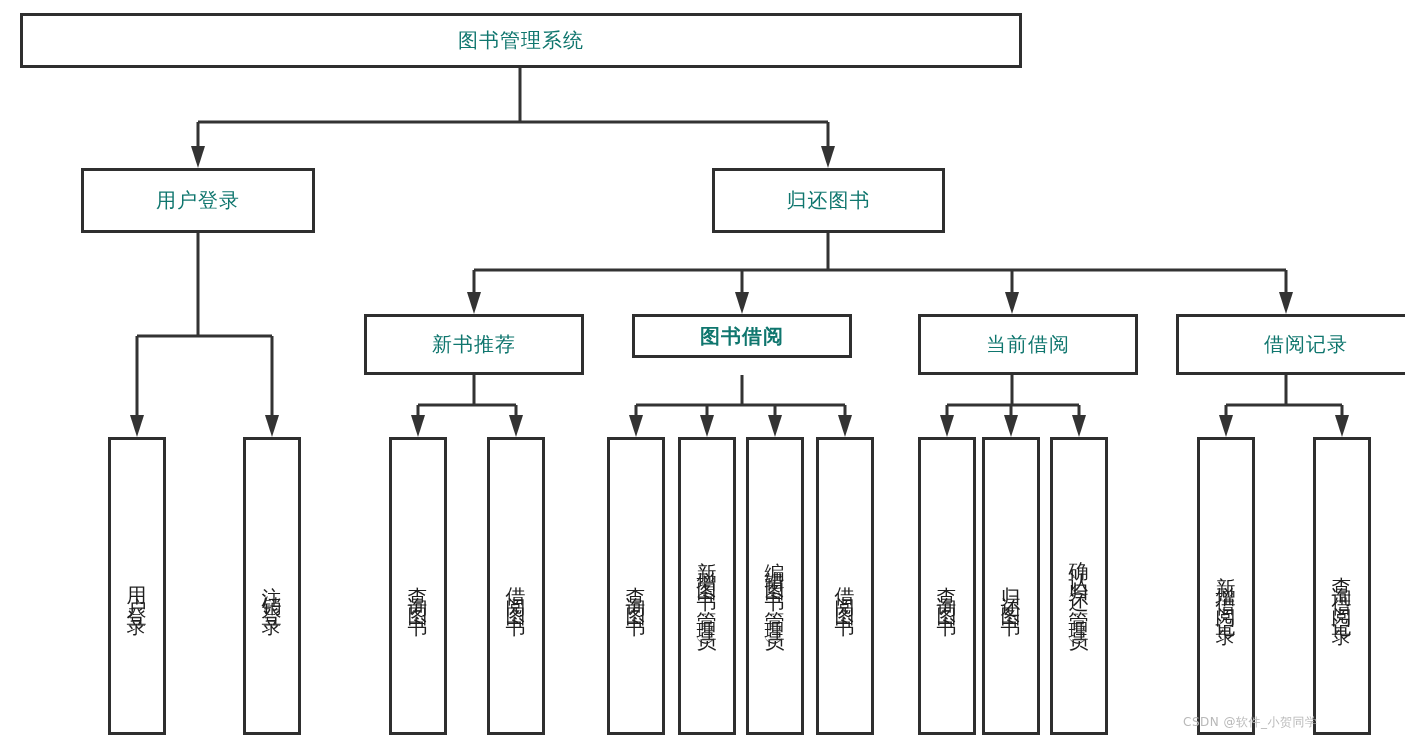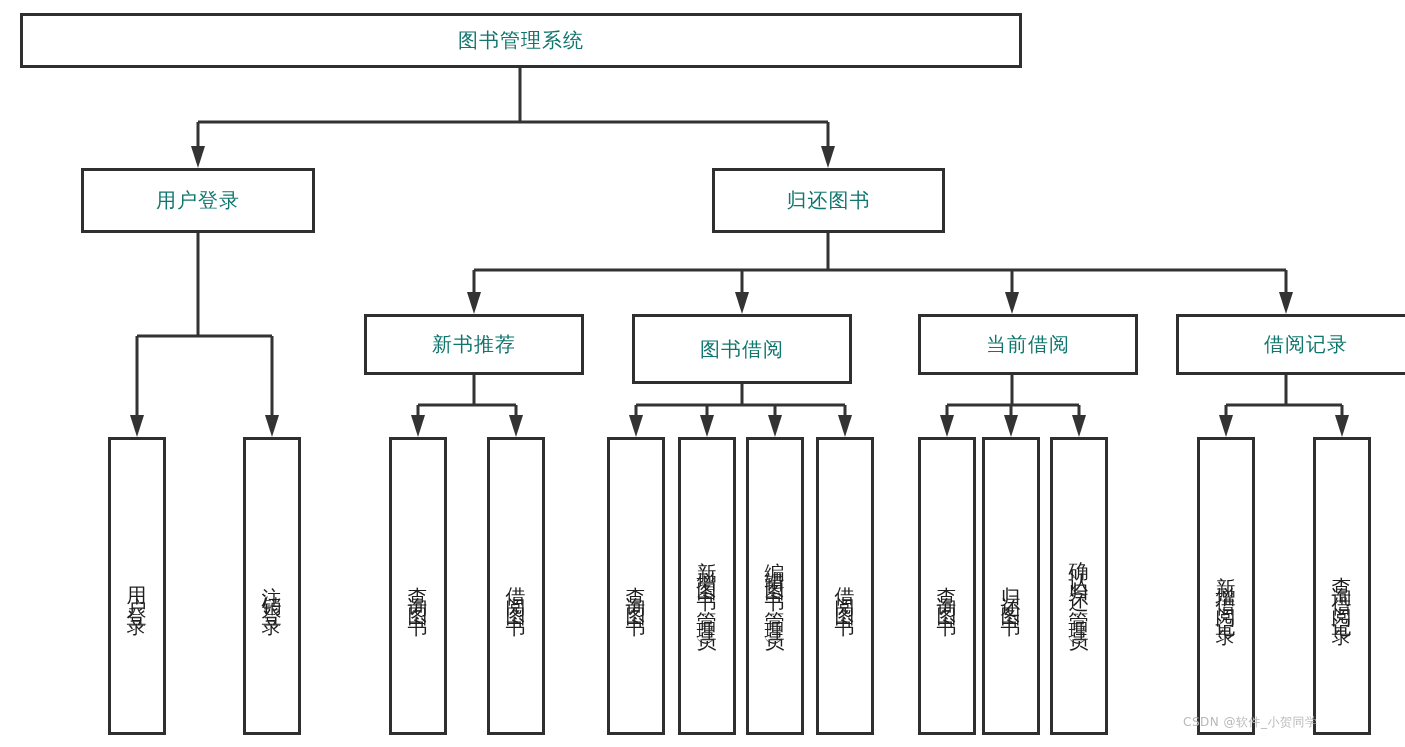--- a/index.html
+++ b/index.html
@@ -145,21 +145,21 @@
   <div class="hnode" style="left:81px; top:168px; width:234px; height:65px;">
     <span>用户登录</span>
   </div>
   <div class="hnode" style="left:712px; top:168px; width:233px; height:65px;">
     <span>归还图书</span>
   </div>
 
   <div class="hnode" style="left:364px; top:314px; width:220px; height:61px;">
     <span>新书推荐</span>
   </div>
-  <div class="hnode" style="left:632px; top:314px; width:220px; height:70px;">
+  <div class="hnode" style="left:632px; top:314px; width:220px; height:44px;font-weight:bold;">
     <span>图书借阅</span>
   </div>
   <div class="hnode" style="left:918px; top:314px; width:220px; height:61px;">
     <span>当前借阅</span>
   </div>
   <div class="hnode" style="left:1176px; top:314px; width:260px; height:61px;">
     <span>借阅记录</span>
   </div>
 
   <div class="leaf" style="left:108px;">

